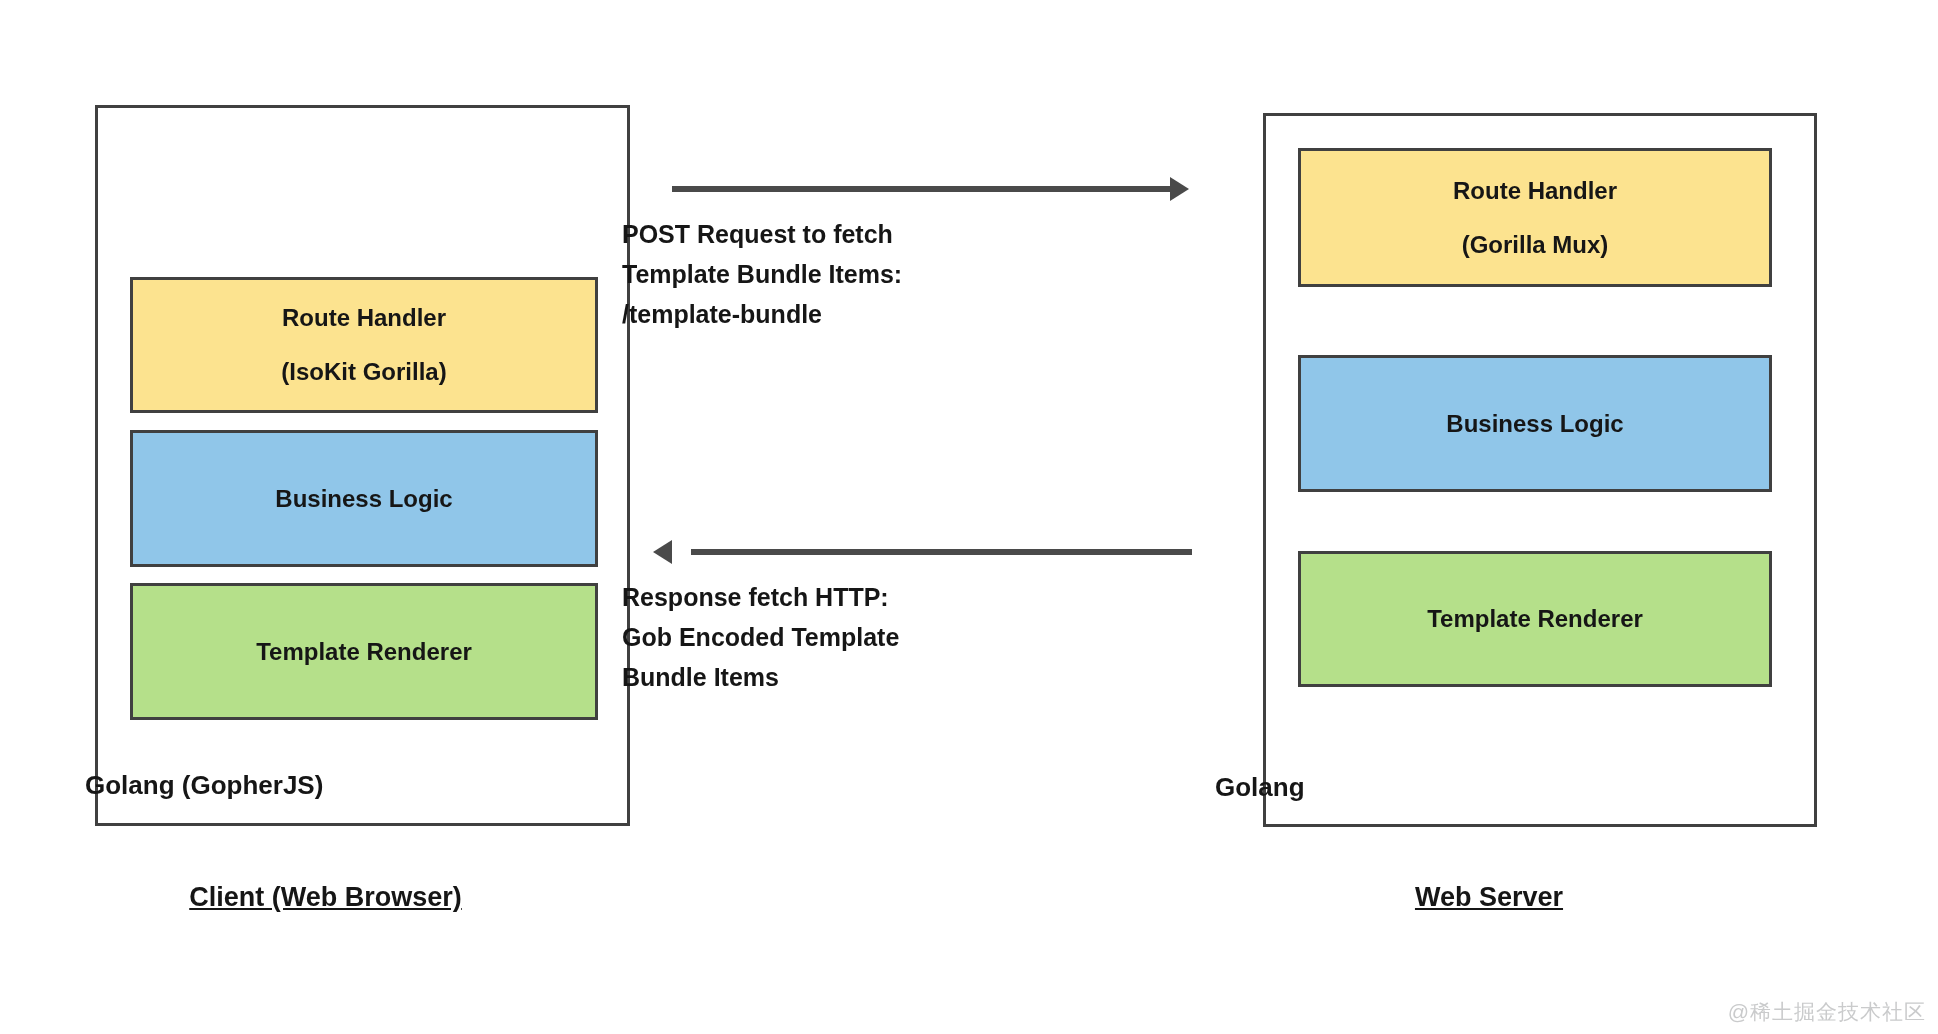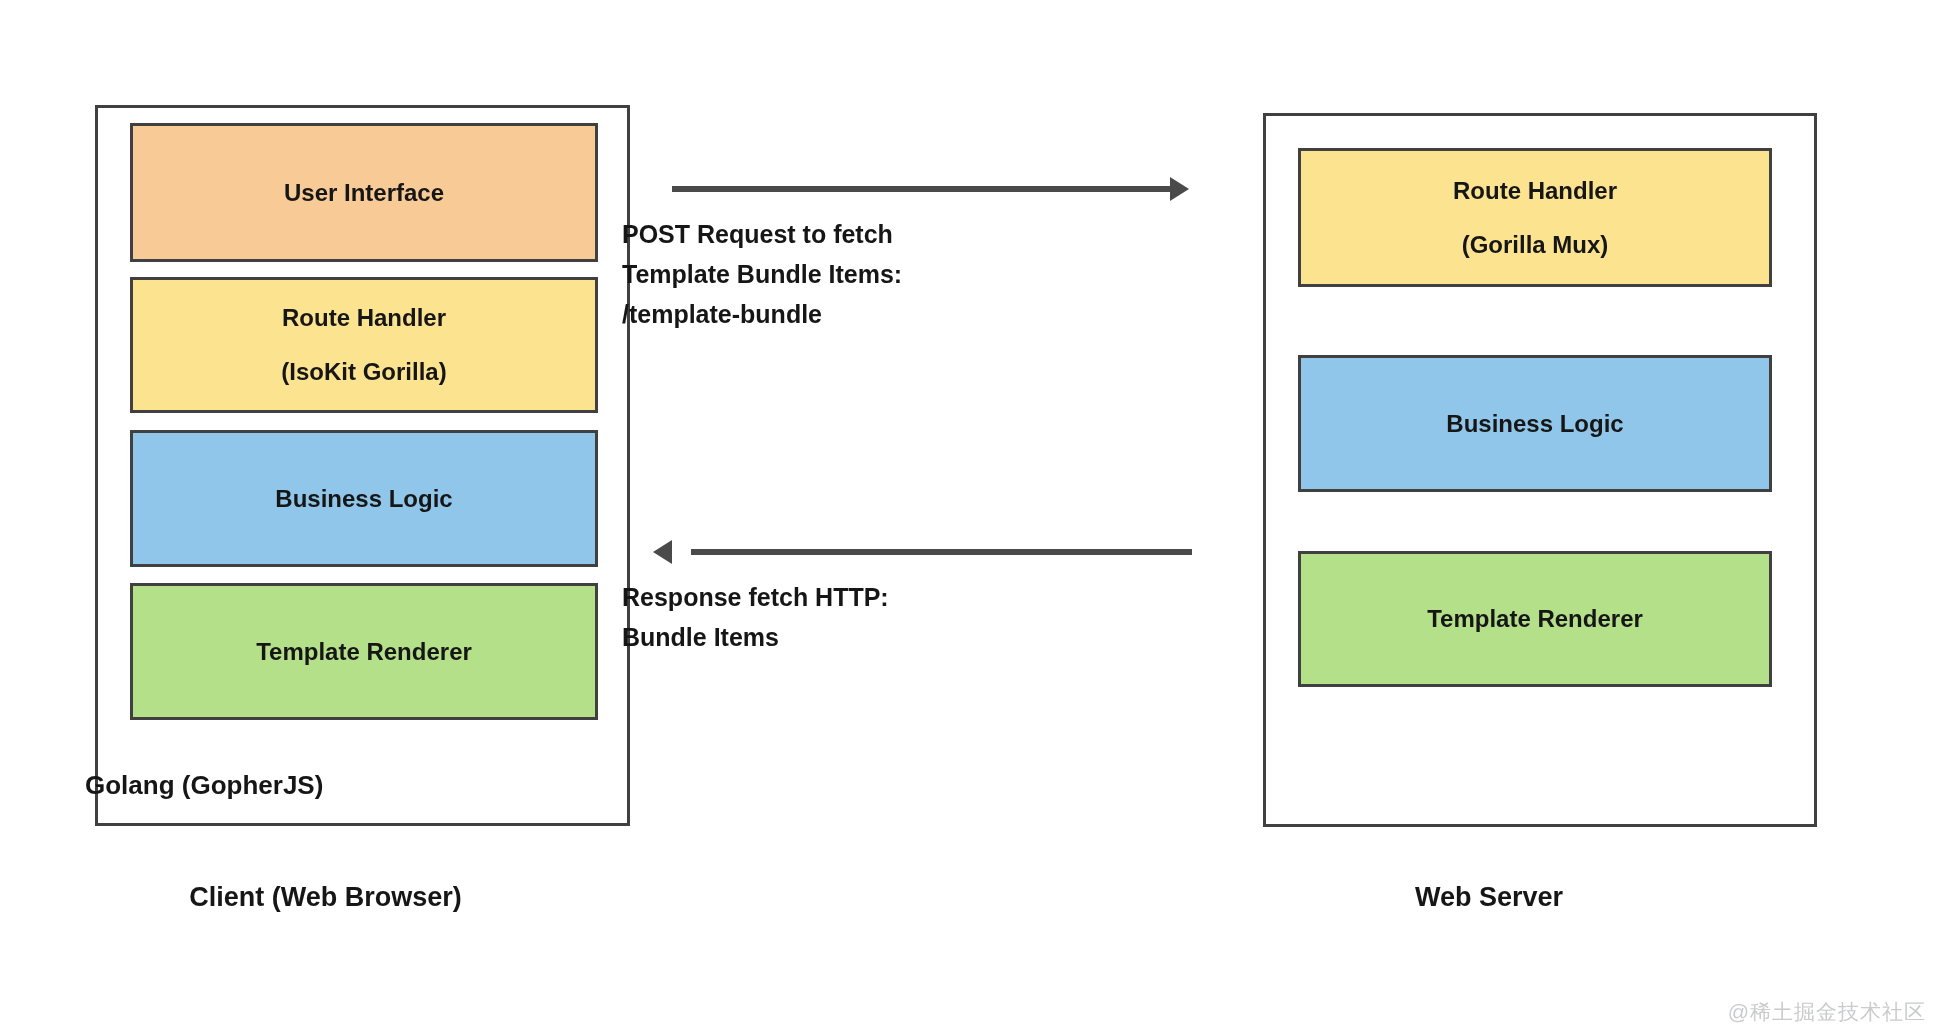--- a/index.html
+++ b/index.html
@@ -52,20 +52,21 @@
     left: 0; right: 0;
     font-size: 26px;
   }
   .client .platform-label { top: 662px; transform: translateX(-13px); }
   .server .platform-label { top: 656px; transform: translateX(-51px); }
 
   .caption {
     position: absolute;
     text-align: center;
     font-size: 27px;
+    text-decoration: underline;
   }
   .caption.client-caption { left: 95px;  top: 882px; width: 535px; transform: translateX(-37px); }
   .caption.server-caption { left: 1263px; top: 882px; width: 554px; transform: translateX(-51px); }
 
   .arrow-line {
     position: absolute;
     height: 6px;
     background: #4a4a4a;
   }
   .arrow-line.request  { left: 672px; top: 186px; width: 498px; }
@@ -100,23 +101,20 @@
     letter-spacing: 1px;
     margin-top: 28px;
   }
 </style>
 </head>
 <body>
 
 <div class="canvas">
 
   <div class="panel client">
-    <div class="box b-ui" style="background-color: rgb(248, 202, 150);">
-      <span>User Interface</span>
-    </div>
     <div class="box b-route" style="background-color: rgb(252, 227, 143);">
       <span>Route Handler</span>
       <span>(IsoKit Gorilla)</span>
     </div>
     <div class="box b-biz" style="background-color: rgb(144, 198, 233);">
       <span>Business Logic</span>
     </div>
     <div class="box b-tpl" style="background-color: rgb(181, 224, 138);">
       <span>Template Renderer</span>
     </div>
@@ -128,33 +126,35 @@
     <div class="box b-route" style="background-color: rgb(252, 227, 143);">
       <span>Route Handler</span>
       <span>(Gorilla Mux)</span>
     </div>
     <div class="box b-biz" style="background-color: rgb(144, 198, 233);">
       <span>Business Logic</span>
     </div>
     <div class="box b-tpl" style="background-color: rgb(181, 224, 138);">
       <span>Template Renderer</span>
     </div>
+    <div class="platform-label">Golang</div>
   </div>
   <div class="caption server-caption">Web Server</div>
 
   <div class="arrow-line request"></div>
   <div class="arrow-head right"></div>
   <div class="arrow-text request-text">
     <div>POST Request to fetch</div>
     <div>Template Bundle Items:</div>
     <div>/template-bundle</div>
   </div>
 
   <div class="arrow-line response"></div>
   <div class="arrow-head left"></div>
   <div class="arrow-text response-text">
     <div>Response fetch HTTP:</div>
+    <div>Gob Encoded Template</div>
     <div>Bundle Items</div>
   </div>
 
   <div class="watermark">@稀土掘金技术社区</div>
 
 </div>
 
 </body></html>

